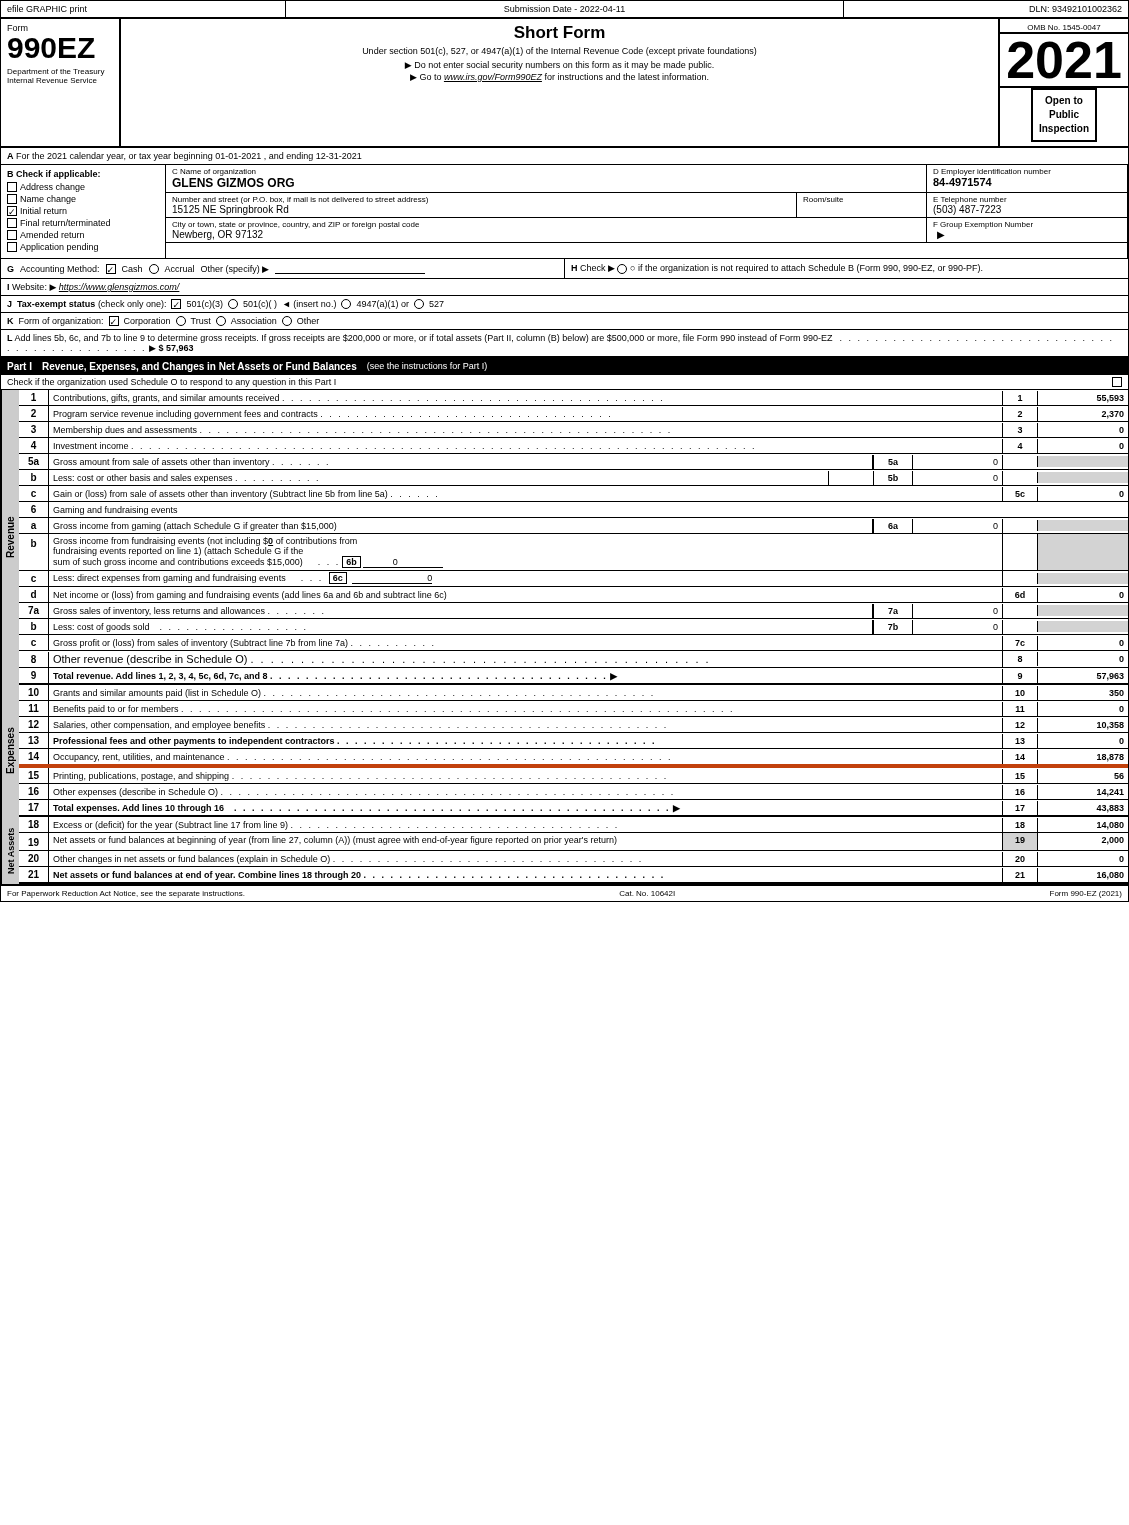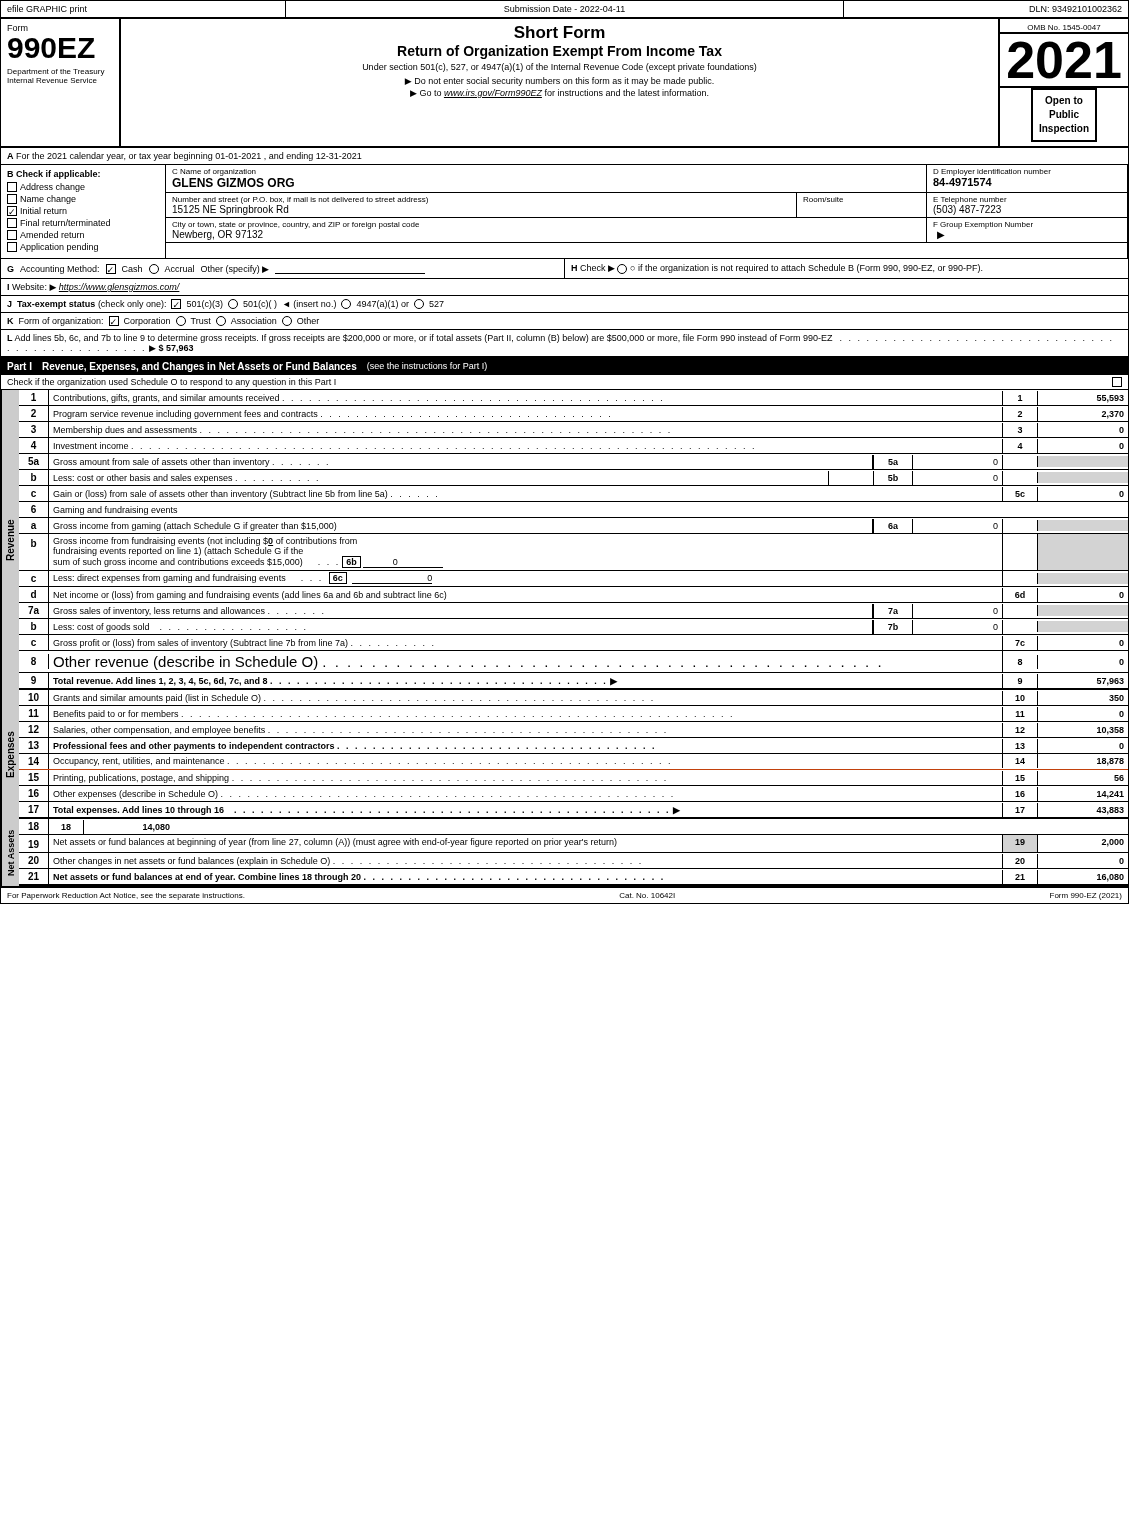--- a/index.html
+++ b/index.html
@@ -26,21 +26,20 @@
 
     <div style="width:120px; padding:4px 6px; border-right:2px solid #000; font-size:9px;">
       <div style="font-size:9px;">Form</div>
       <div style="font-size:30px; font-weight:bold; line-height:1;">990EZ</div>
       <div style="font-size:8px; margin-top:4px;">Department of the Treasury</div>
       <div style="font-size:8px;">Internal Revenue Service</div>
     </div>
 
     <div style="flex:1; text-align:center; padding:4px 6px; border-right:2px solid #000;">
       <div style="font-size:17px; font-weight:bold;">Short Form</div>
-      <div style="font-size:14px; font-weight:bold;">Return of Organization Exempt From Income Tax</div>
       <div style="font-size:9px; margin-top:3px;">Under section 501(c), 527, or 4947(a)(1) of the Internal Revenue Code (except private foundations)</div>
       <div style="font-size:9px; margin-top:4px;">▶ Do not enter social security numbers on this form as it may be made public.</div>
       <div style="font-size:9px; margin-top:2px;">▶ Go to <span style="font-style:italic; text-decoration:underline;">www.irs.gov/Form990EZ</span> for instructions and the latest information.</div>
     </div>
 
     <div style="width:128px; display:flex; flex-direction:column; align-items:center; justify-content:space-around; padding:4px;">
       <div style="font-size:8px;">OMB No. 1545-0047</div>
       <div style="font-size:52px; font-weight:bold; line-height:1; border:2px solid #000; padding:0 6px;">2021</div>
       <div style="border:2px solid #000; padding:4px 6px; text-align:center; font-weight:bold; font-size:10px; line-height:1.4;">
         <div>Open to</div>
@@ -323,21 +322,21 @@
 
       <div style="display:flex; border-bottom:1px solid #000; align-items:center;">
         <div style="width:30px; text-align:center; font-weight:bold; border-right:1px solid #000; padding:2px;">c</div>
         <div style="flex:1; padding:2px 4px; border-right:1px solid #000; font-size:9px;">Gross profit or (loss) from sales of inventory (Subtract line 7b from line 7a) <span style="letter-spacing:2px;">. . . . . . . . . .</span></div>
         <div style="width:35px; text-align:center; font-weight:bold; border-right:1px solid #000; padding:2px; font-size:9px;">7c</div>
         <div style="width:90px; text-align:right; padding:2px 4px; font-size:9px; font-weight:bold;">0</div>
       </div>
 
       <div style="display:flex; border-bottom:1px solid #000; align-items:center;">
         <div style="width:30px; text-align:center; font-weight:bold; border-right:1px solid #000; padding:2px;">8</div>
-        <div style="flex:1; padding:2px 4px; border-right:1px solid #000; font-size:15px;">Other revenue (describe in Schedule O) <span style="letter-spacing:2px;">. . . . . . . . . . . . . . . . . . . . . . . . . . . . . . . . . . . . . . . . . . . . . .</span></div>
+        <div style="flex:1; padding:2px 4px; border-right:1px solid #000; font-size:11px;">Other revenue (describe in Schedule O) <span style="letter-spacing:2px;">. . . . . . . . . . . . . . . . . . . . . . . . . . . . . . . . . . . . . . . . . . . . . .</span></div>
         <div style="width:35px; text-align:center; font-weight:bold; border-right:1px solid #000; padding:2px; font-size:9px;">8</div>
         <div style="width:90px; text-align:right; padding:2px 4px; font-size:9px; font-weight:bold;">0</div>
       </div>
 
       <div style="display:flex; border-bottom:2px solid #000; align-items:center;">
         <div style="width:30px; text-align:center; font-weight:bold; border-right:1px solid #000; padding:2px;">9</div>
         <div style="flex:1; padding:2px 4px; border-right:1px solid #000; font-size:9px; font-weight:bold;"><span style="font-weight:bold;">Total revenue.</span> Add lines 1, 2, 3, 4, 5c, 6d, 7c, and 8 <span style="letter-spacing:2px;">. . . . . . . . . . . . . . . . . . . . . . . . . . . . . . . . . . . . . .</span> ▶</div>
         <div style="width:35px; text-align:center; font-weight:bold; border-right:1px solid #000; padding:2px; font-size:9px;">9</div>
         <div style="width:90px; text-align:right; padding:2px 4px; font-size:9px; font-weight:bold;">57,963</div>
       </div>
@@ -370,21 +369,21 @@
         <div style="width:90px; text-align:right; padding:2px 4px; font-size:9px; font-weight:bold;">10,358</div>
       </div>
 
       <div style="display:flex; border-bottom:1px solid #000; align-items:center;">
         <div style="width:30px; text-align:center; font-weight:bold; border-right:1px solid #000; padding:2px;">13</div>
         <div style="flex:1; padding:2px 4px; border-right:1px solid #000; font-size:9px;font-weight:bold;">Professional fees and other payments to independent contractors <span style="letter-spacing:2px;">. . . . . . . . . . . . . . . . . . . . . . . . . . . . . . . . . . . .</span></div>
         <div style="width:35px; text-align:center; font-weight:bold; border-right:1px solid #000; padding:2px; font-size:9px;">13</div>
         <div style="width:90px; text-align:right; padding:2px 4px; font-size:9px; font-weight:bold;">0</div>
       </div>
 
-      <div style="display:flex; border-bottom:1px solid #c2410c; align-items:flex-start;">
+      <div style="display:flex; border-bottom:4px solid #c2410c; align-items:center;">
         <div style="width:30px; text-align:center; font-weight:bold; border-right:1px solid #000; padding:2px;">14</div>
         <div style="flex:1; padding:2px 4px; border-right:1px solid #000; font-size:9px;">Occupancy, rent, utilities, and maintenance <span style="letter-spacing:2px;">. . . . . . . . . . . . . . . . . . . . . . . . . . . . . . . . . . . . . . . . . . . . . . . . . .</span></div>
         <div style="width:35px; text-align:center; font-weight:bold; border-right:1px solid #000; padding:2px; font-size:9px;">14</div>
         <div style="width:90px; text-align:right; padding:2px 4px; font-size:9px; font-weight:bold;">18,878</div>
       </div>
 
       <div style="display:flex; border-bottom:1px solid #000; align-items:center;">
         <div style="width:30px; text-align:center; font-weight:bold; border-right:1px solid #000; padding:2px;">15</div>
         <div style="flex:1; padding:2px 4px; border-right:1px solid #000; font-size:9px;">Printing, publications, postage, and shipping <span style="letter-spacing:2px;">. . . . . . . . . . . . . . . . . . . . . . . . . . . . . . . . . . . . . . . . . . . . . . . . .</span></div>
         <div style="width:35px; text-align:center; font-weight:bold; border-right:1px solid #000; padding:2px; font-size:9px;">15</div>
@@ -407,20 +406,21 @@
 
     </div>
   </div>
 
   <div style="display:flex;">
     <div style="writing-mode:vertical-lr; transform:rotate(180deg); font-weight:bold; font-size:9px; text-align:center; background:#ccc; border-right:1px solid #000; padding:4px 3px; width:18px; display:flex; align-items:center; justify-content:center;">Net Assets</div>
     <div style="flex:1;">
 
       <div style="display:flex; border-bottom:1px solid #000; align-items:center;">
         <div style="width:30px; text-align:center; font-weight:bold; border-right:1px solid #000; padding:2px;">18</div>
+        <div style="flex:1; padding:2px 4px; border-right:1px solid #000; font-size:9px;">Excess or (deficit) for the year (Subtract line 17 from line 9) <span style="letter-spacing:2px;">. . . . . . . . . . . . . . . . . . . . . . . . . . . . . . . . . . . . .</span></div>
         <div style="width:35px; text-align:center; font-weight:bold; border-right:1px solid #000; padding:2px; font-size:9px;">18</div>
         <div style="width:90px; text-align:right; padding:2px 4px; font-size:9px; font-weight:bold;">14,080</div>
       </div>
 
       <div style="display:flex; border-bottom:1px solid #000; align-items:stretch;">
         <div style="width:30px; text-align:center; font-weight:bold; border-right:1px solid #000; padding:2px; display:flex; align-items:flex-start; justify-content:center; padding-top:4px;">19</div>
         <div style="flex:1; padding:2px 4px; border-right:1px solid #000; font-size:9px;">Net assets or fund balances at beginning of year (from line 27, column (A)) (must agree with end-of-year figure reported on prior year's return)</div>
         <div style="width:35px; text-align:center; font-weight:bold; border-right:1px solid #000; padding:2px; font-size:9px; background:#d3d3d3;">19</div>
         <div style="width:90px; text-align:right; padding:2px 4px; font-size:9px; font-weight:bold;">2,000</div>
       </div>

